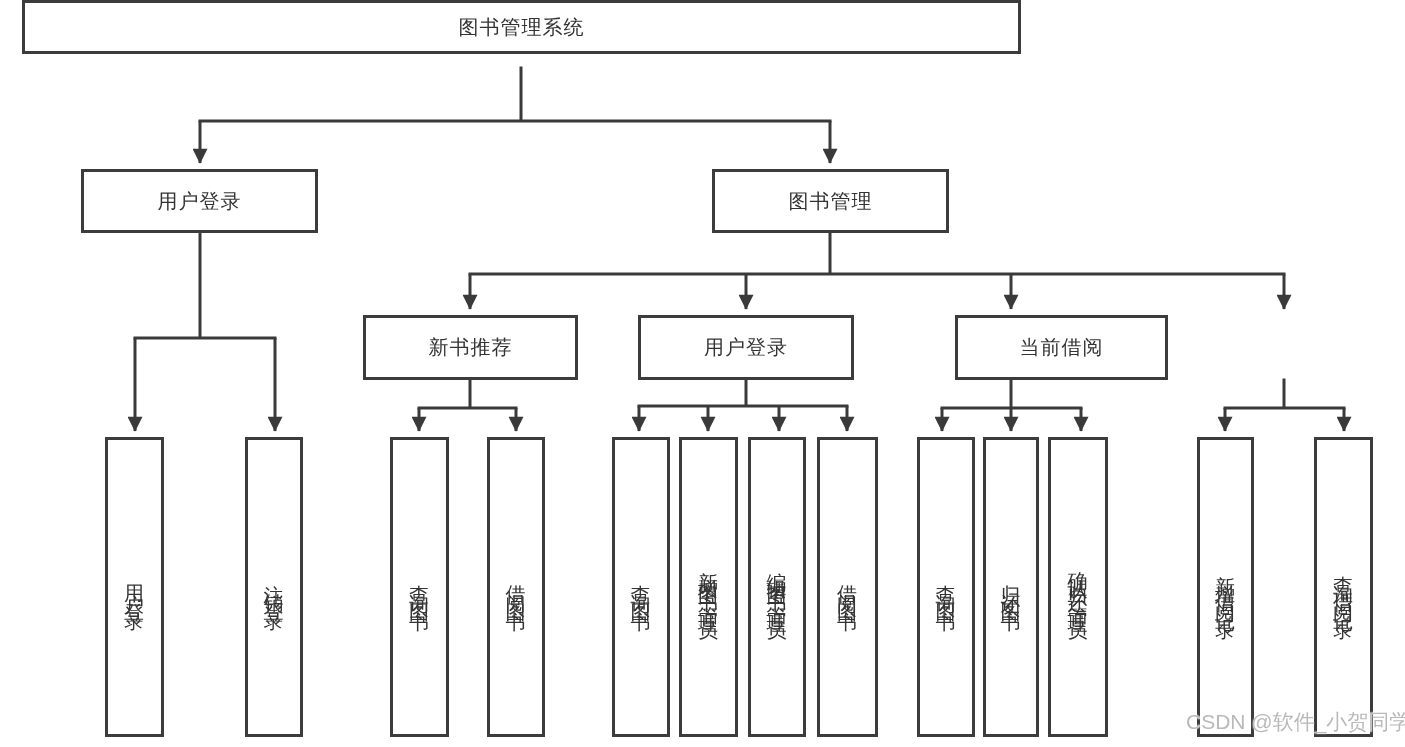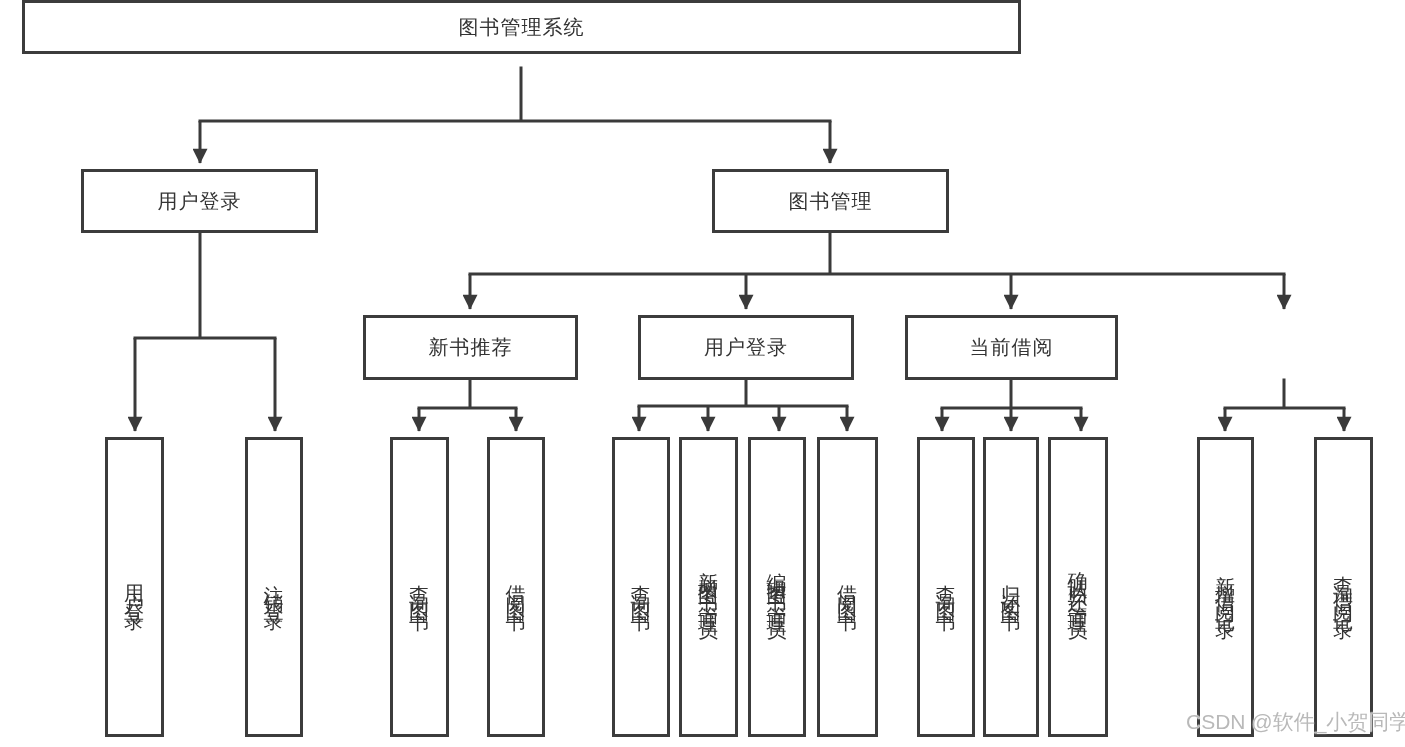--- a/index.html
+++ b/index.html
@@ -101,21 +101,21 @@
   <div class="box" style="left:363px; top:315px; width:215px; height:65px;">
     <span class="h-label">新书推荐</span>
   </div>
 
   <div class="box" style="left:712px; top:169px; width:237px; height:64px;">
     <span class="h-label">图书管理</span>
   </div>
   <div class="box" style="left:638px; top:315px; width:216px; height:65px;">
     <span class="h-label">用户登录</span>
   </div>
-  <div class="box" style="left:905px; top:315px; width:213px; height:65px;">
+  <div class="box" style="left:955px; top:315px; width:213px; height:65px;">
     <span class="h-label">当前借阅</span>
   </div>
 
   <div class="box" style="left:105px; top:437px; width:59px; height:300px;">
     <span class="v-label">用户登录</span>
   </div>
   <div class="box" style="left:245px; top:437px; width:58px; height:300px;">
     <span class="v-label">注销登录</span>
   </div>
 

